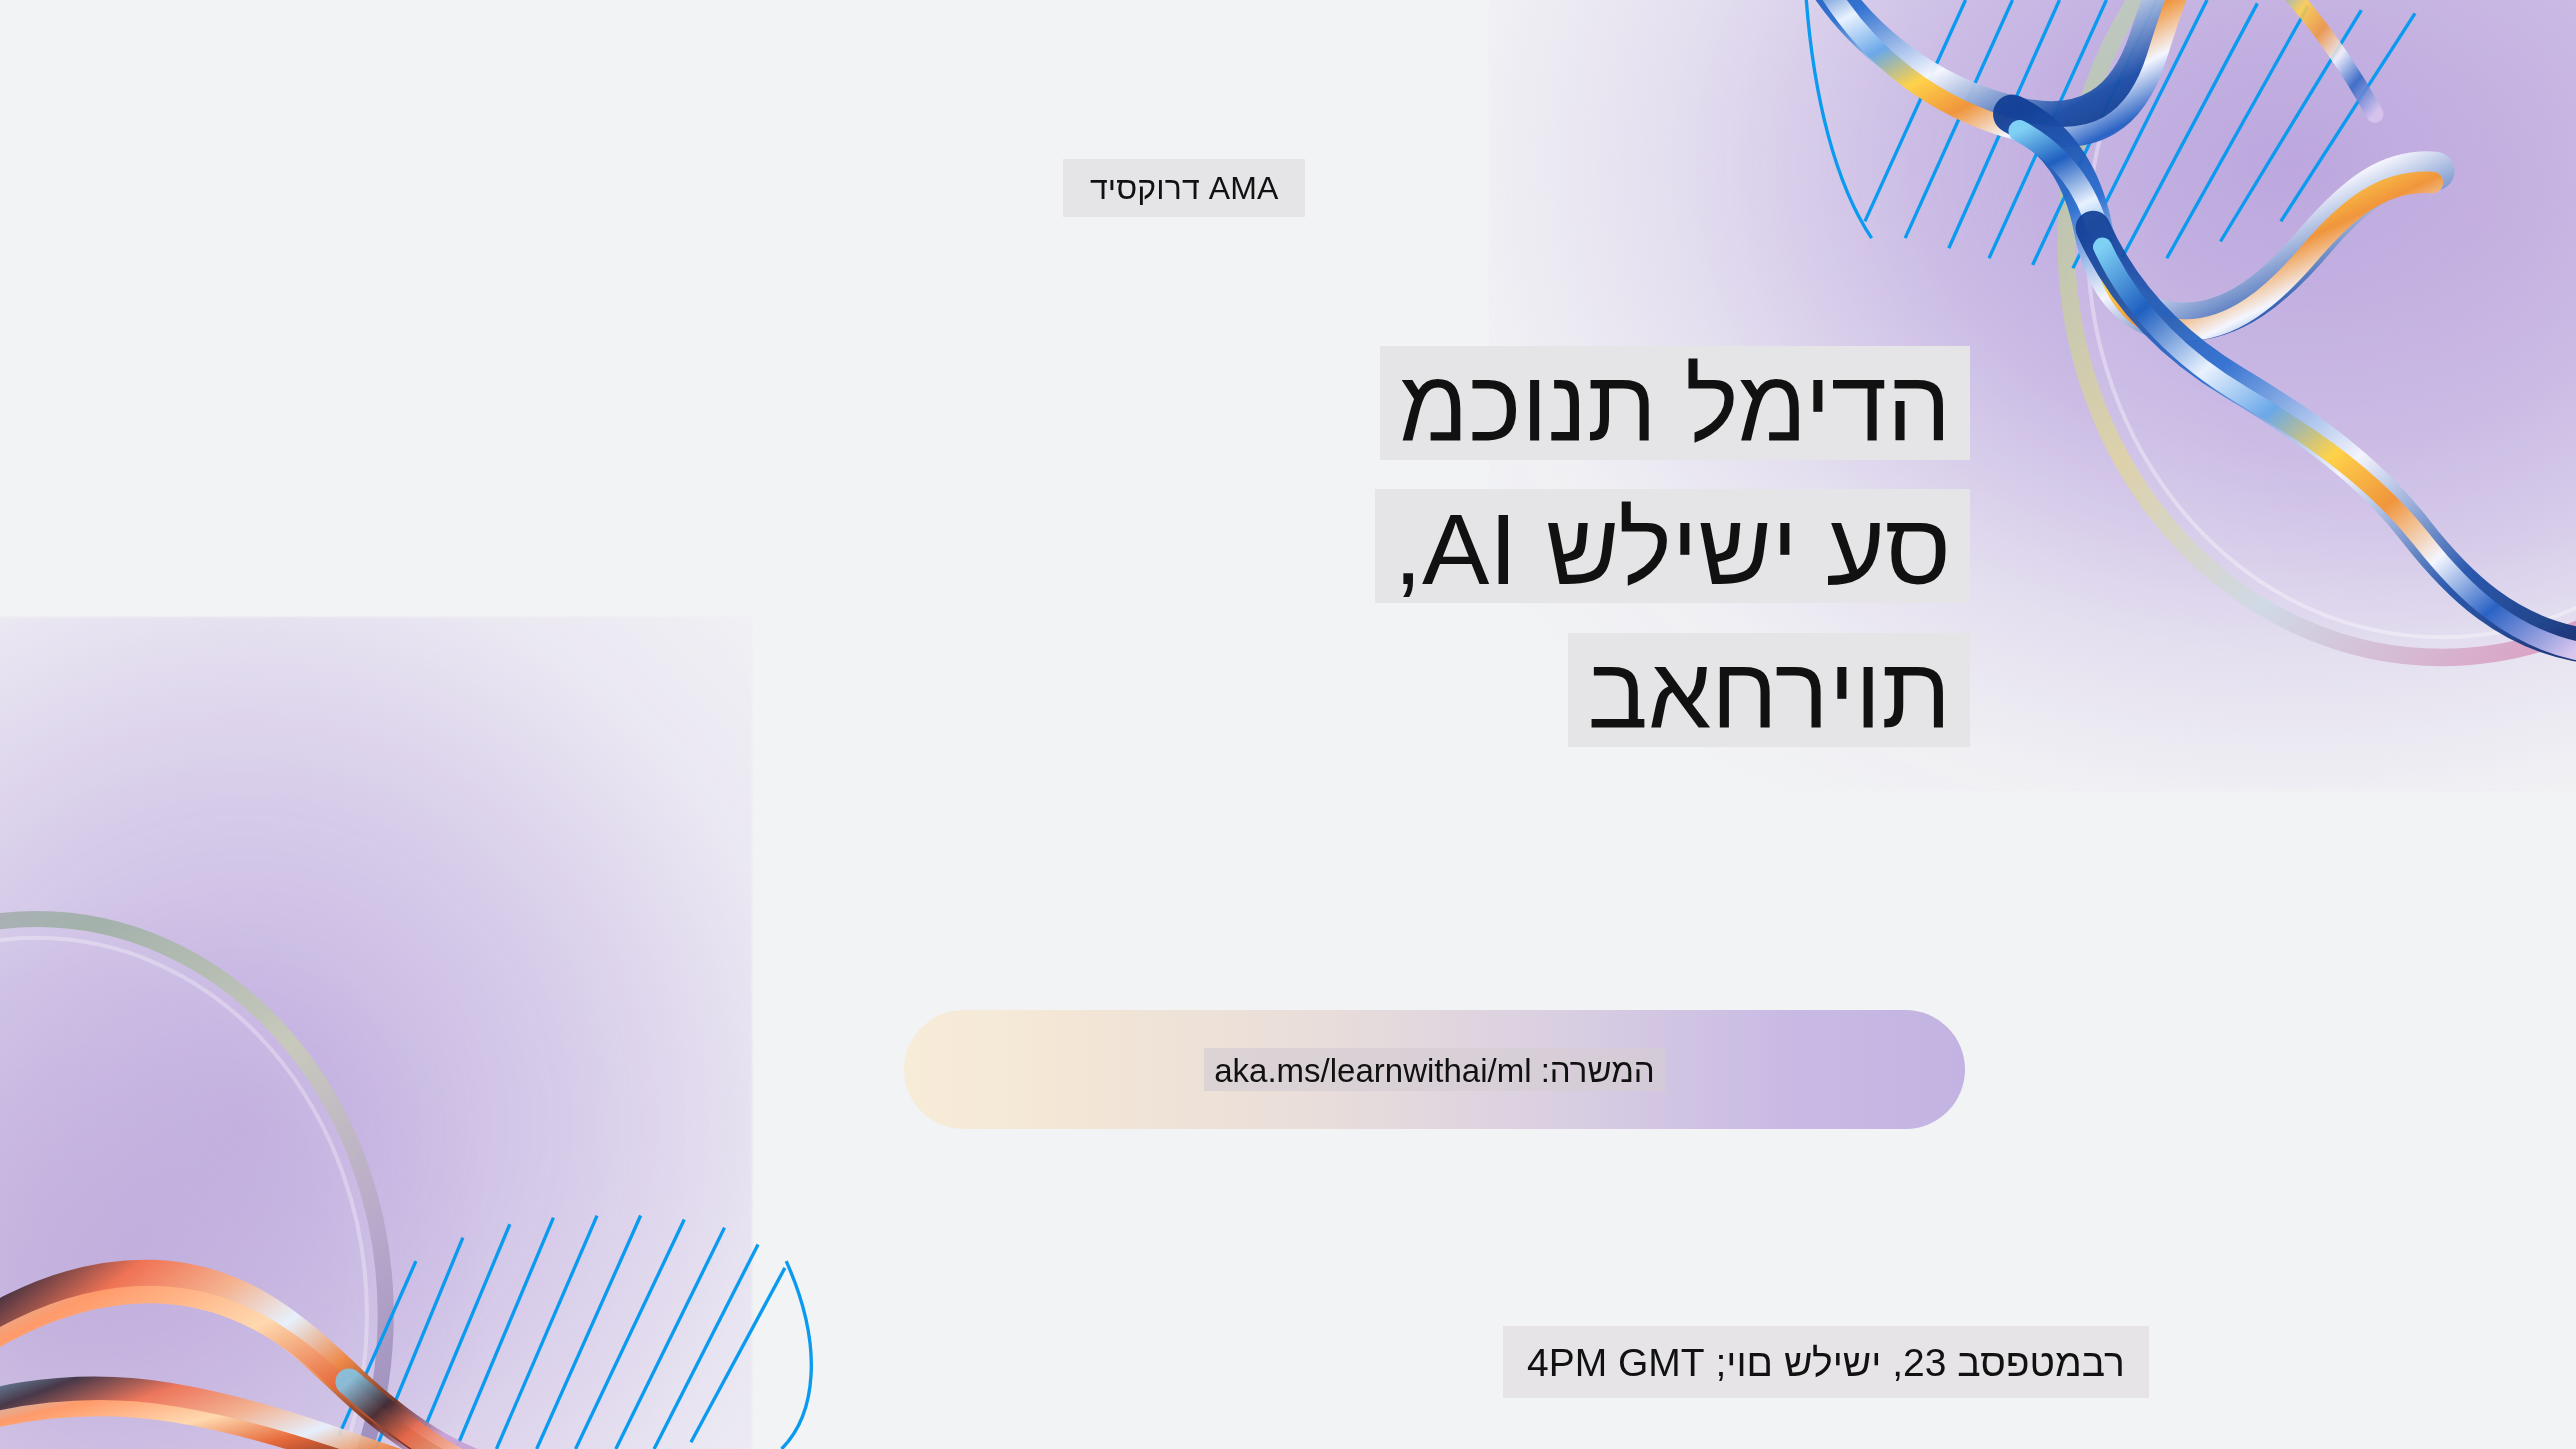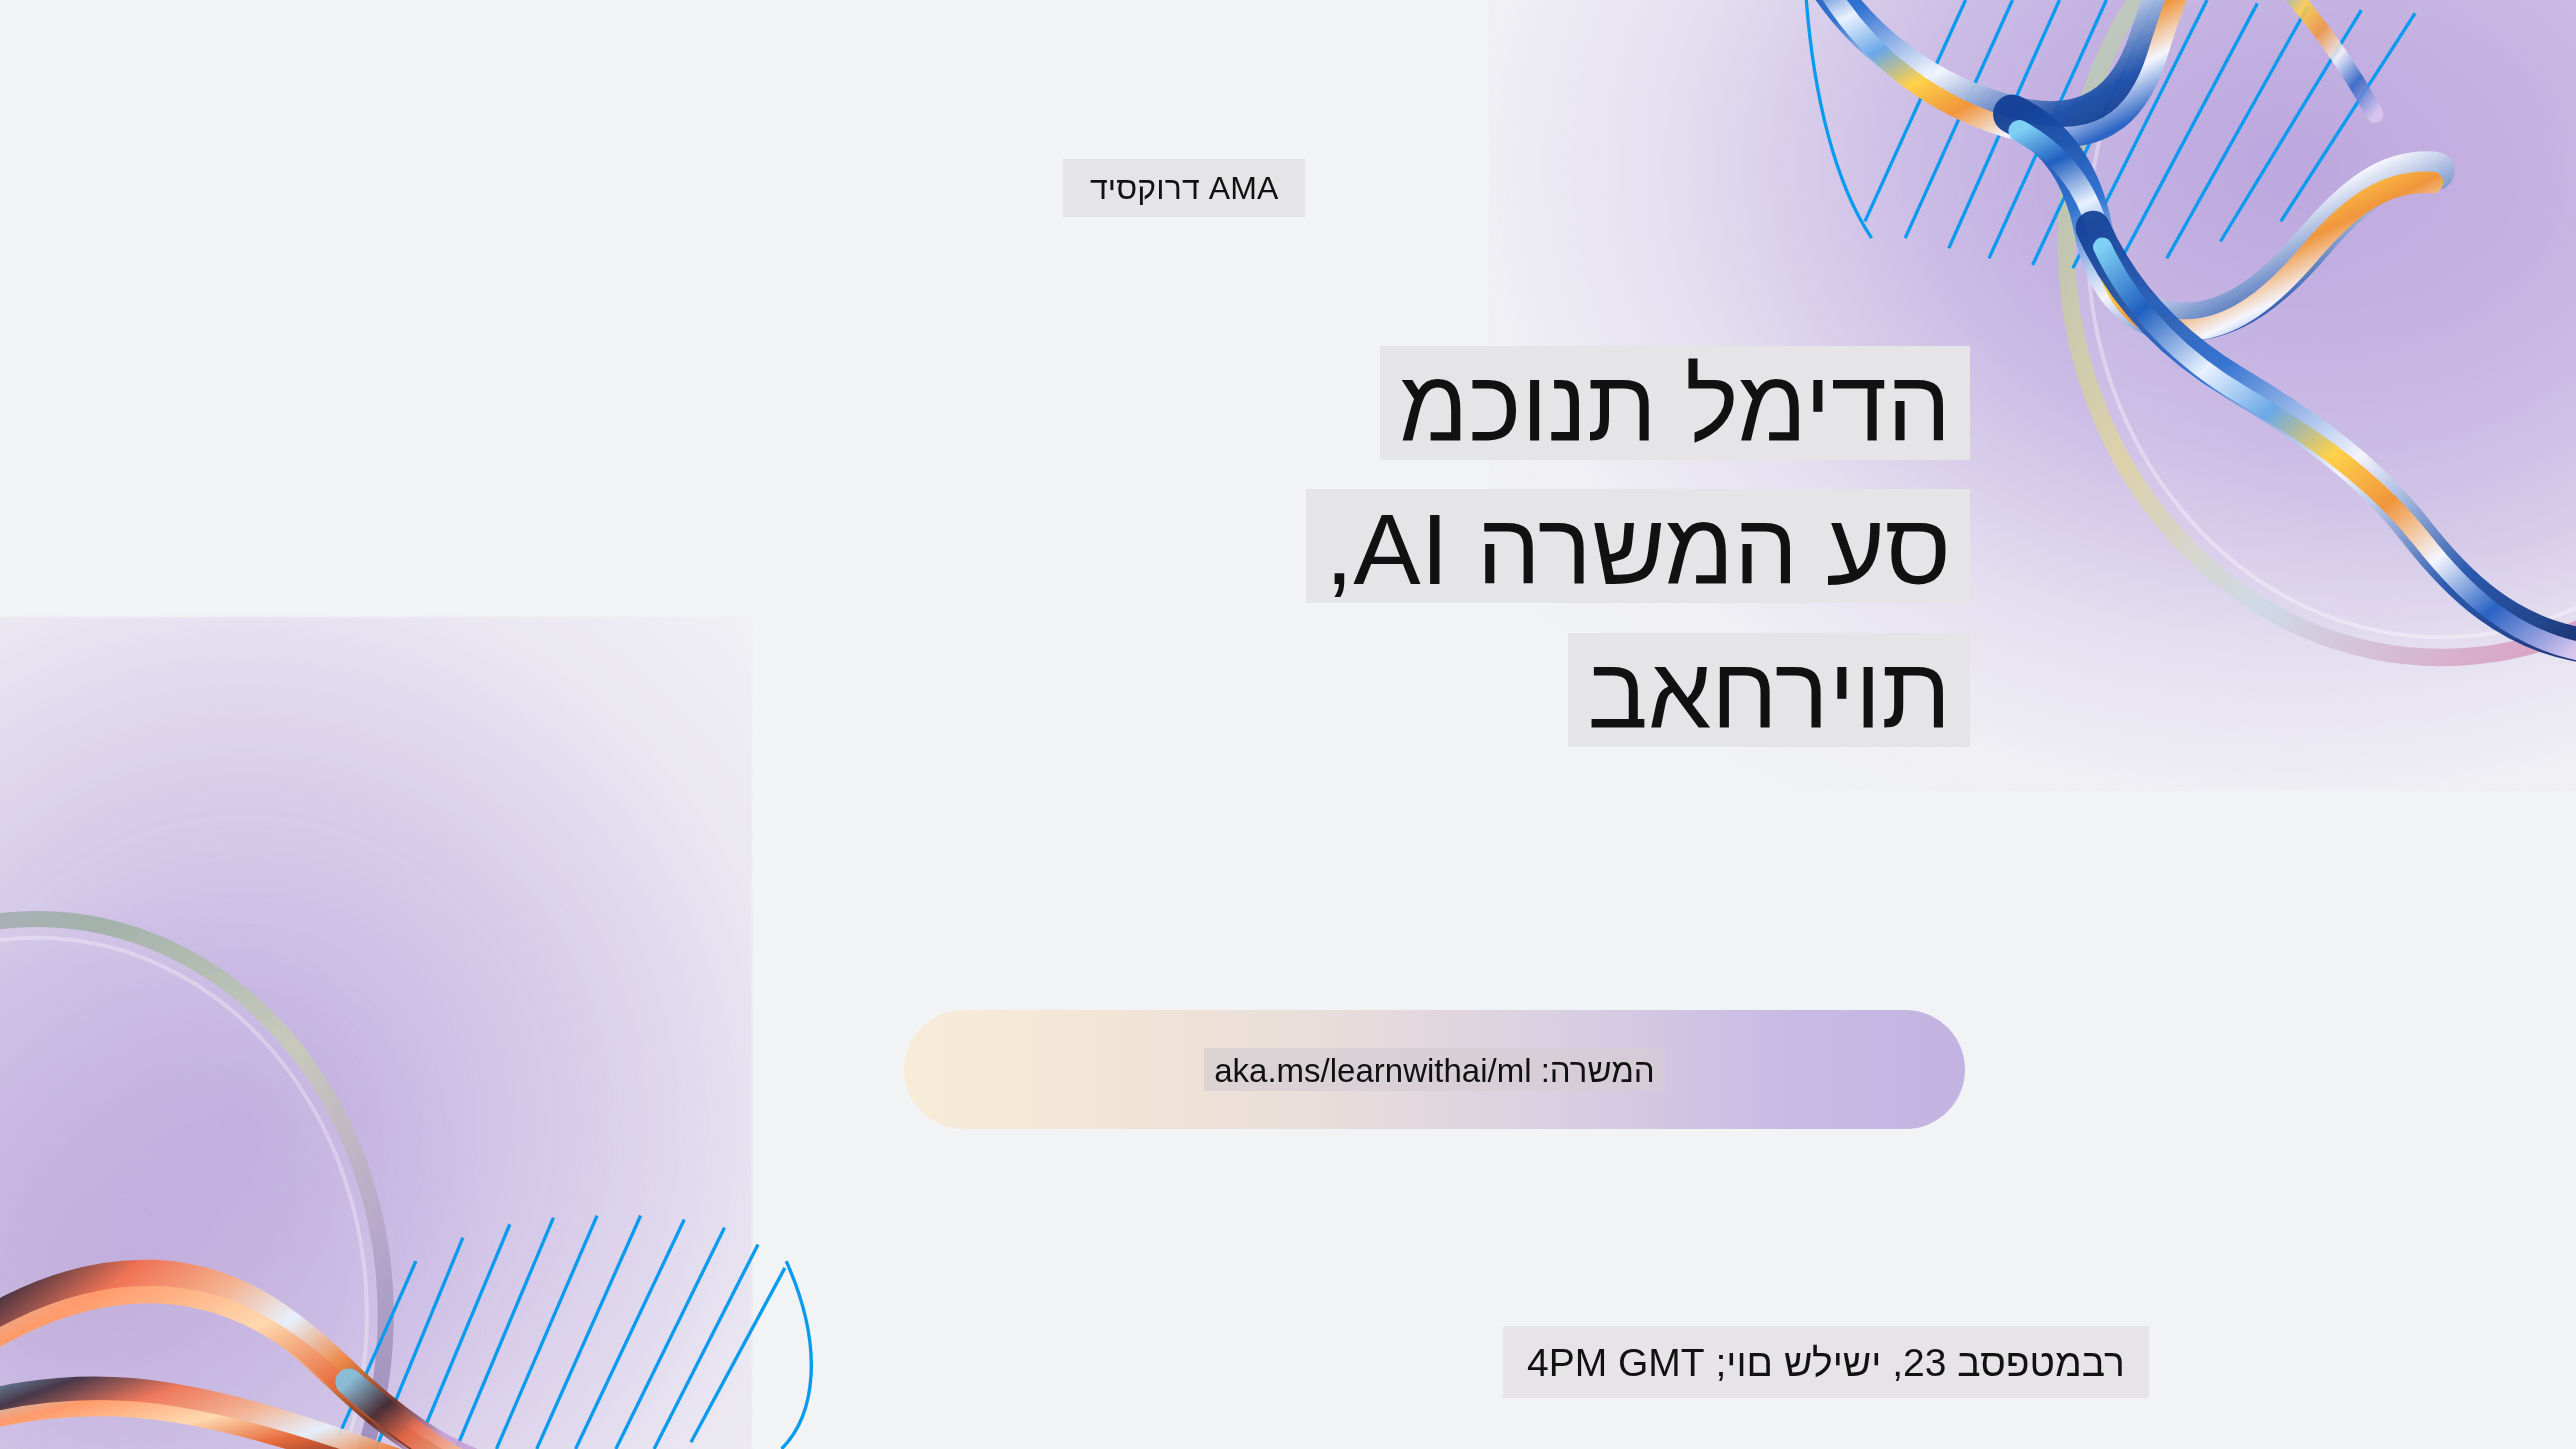--- a/index.html
+++ b/index.html
@@ -358,21 +358,21 @@
 
   <div class="badge">
     <span>דרוקסיד AMA</span>
   </div>
 
   <div class="title-block">
     <div class="title-row">
       <span class="title-line">הדימל תנוכמ</span>
     </div>
     <div class="title-row">
-      <span class="title-line">סע המשרה AI,</span>
+      <span class="title-line">סע ישילש AI,</span>
     </div>
     <div class="title-row">
       <span class="title-line">תוירחאב</span>
     </div>
   </div>
 
   <div class="cta-pill">
     <span class="cta-text">המשרה: aka.ms/learnwithai/ml</span>
   </div>
 

